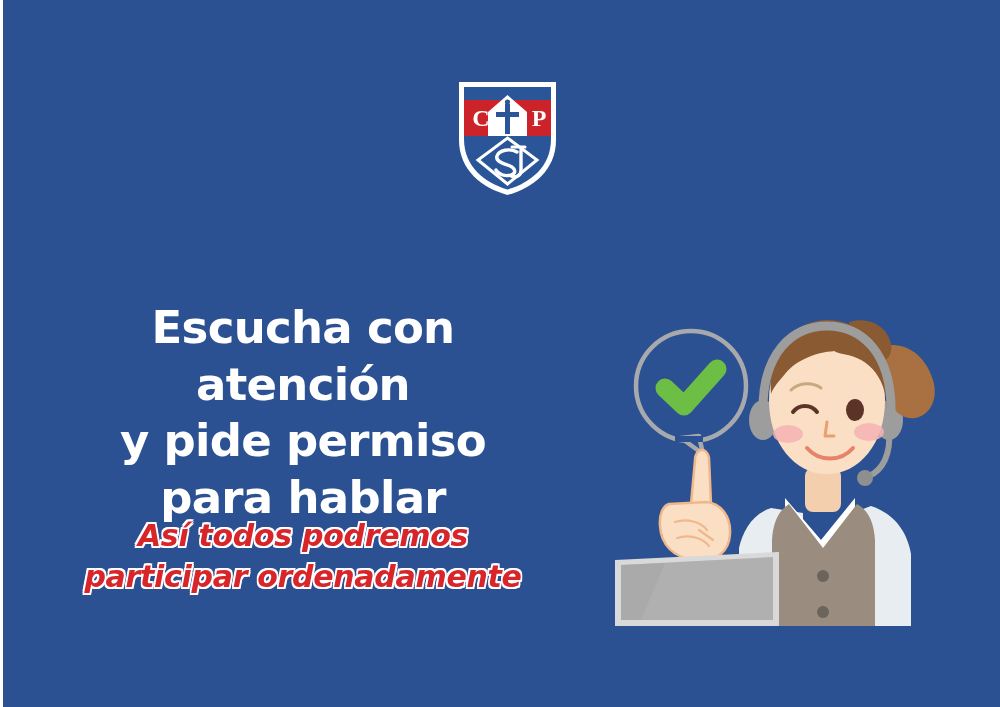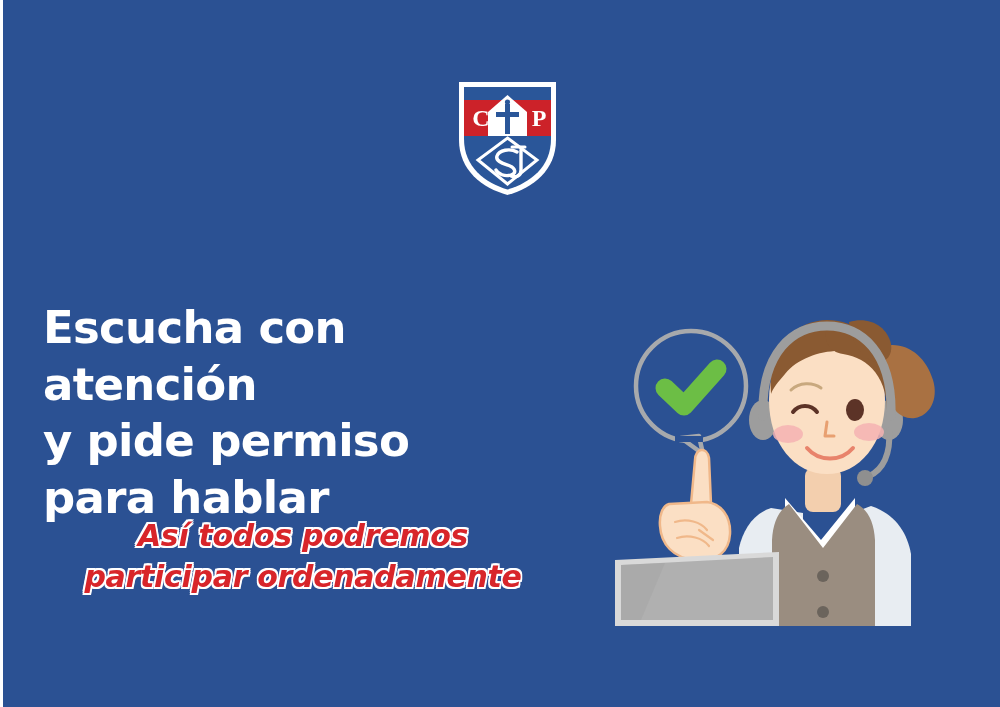--- a/index.html
+++ b/index.html
@@ -30,21 +30,21 @@
     height: 120px;
   }
   .crest-svg { display: block; width: 105px; height: 120px; }
 
   
   .headline {
     position: absolute;
     left: 40px;
     top: 300px;
     width: 520px;
-    text-align: left;
+    text-align: center;
     color: #ffffff;
     font-family: "DejaVu Sans", sans-serif;
     font-size: 45px;
     font-weight: 600;
     line-height: 1.26;
     letter-spacing: -0.7px;
     white-space: pre-line;
   }
 
   .subline {

